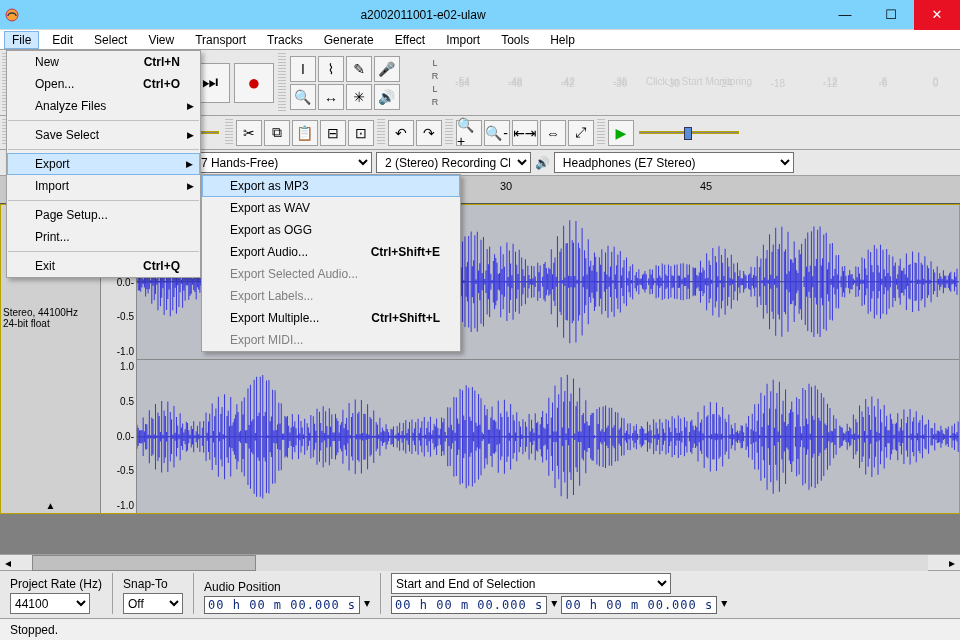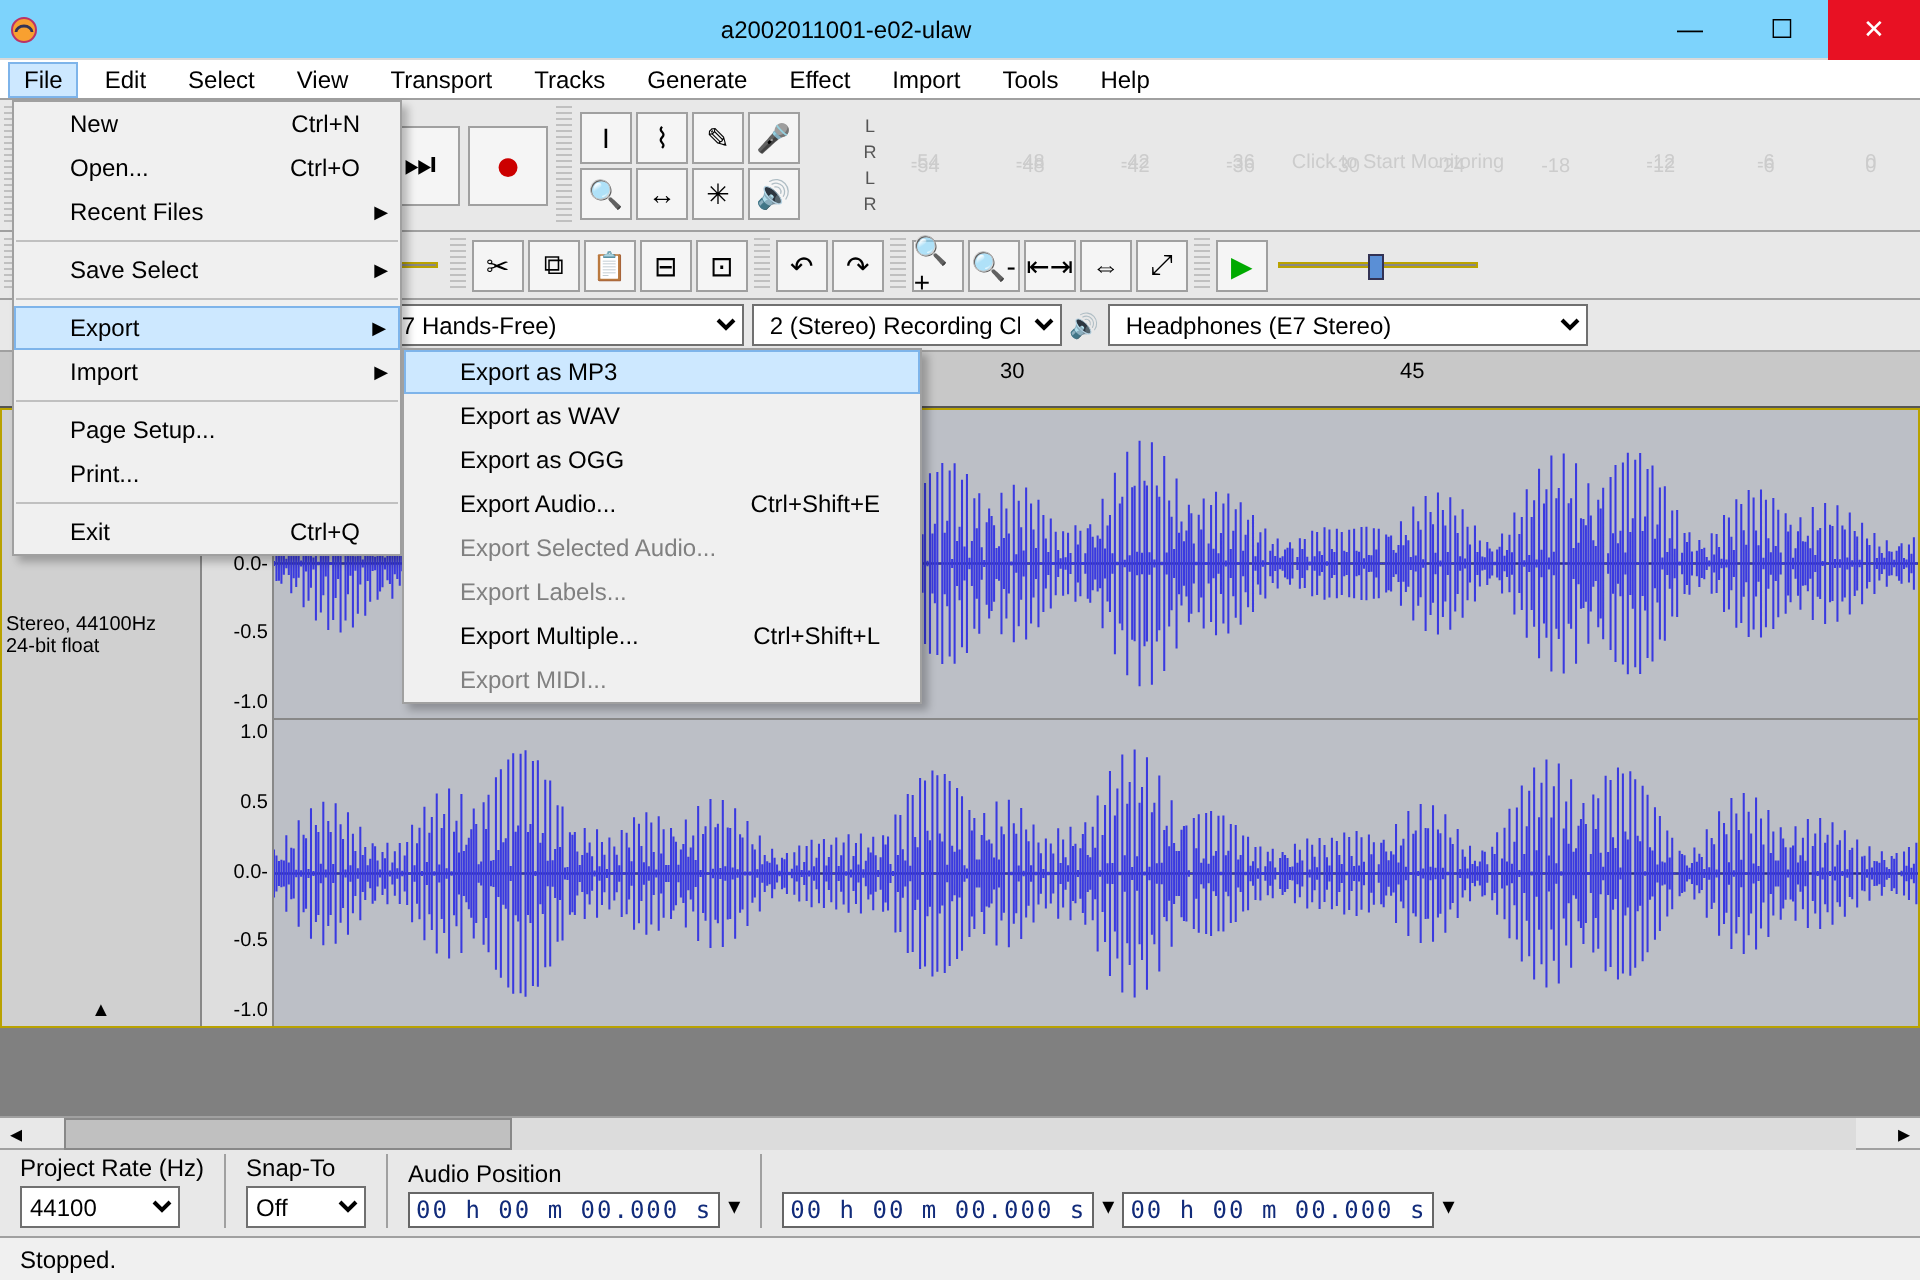--- a/index.html
+++ b/index.html
@@ -12,21 +12,21 @@
   .titlebar .winbtn.close { background:#e81123; color:#fff; }
   
   .menubar { height: 20px; display:flex; align-items:flex-end; background:#fff; border-bottom:1px solid #a0a0a0; padding:0 4px; gap:5px; }
   .menubar .mitem { padding:2px 8px; cursor:default; }
   .menubar .mitem.open { background:#cde8ff; border:1px solid #7eb4ea; padding:1px 7px; }
   
   .dropdown { position:absolute; background:#f0f0f0; border:1px solid #a0a0a0; box-shadow:3px 3px 4px rgba(0,0,0,.25); z-index:50; }
   .dropdown .drow { display:flex; align-items:center; height:22px; padding:0 20px 0 28px; white-space:nowrap; cursor:default; position:relative; }
   .dropdown .drow.hov { background:#cde8ff; border:1px solid #7eb4ea; padding:0 19px 0 27px; }
   .dropdown .drow.disabled { color:#808080; }
-  .dropdown .drow .shortcut { margin-left:auto; padding-left:30px; }
+  .dropdown .drow .shortcut { margin-left:auto; padding-left:30px;font-weight:bold; }
   .dropdown .drow .arrow { position:absolute; right:6px; font-size:9px; }
   .dropdown .sep { height:1px; background:#c0c0c0; margin:3px 1px; }
   #file-menu { left:6px; top:50px; width:195px; }
   #export-menu { left:201px; top:174px; width:260px; }
   
   .toolrow { display:flex; align-items:center; background:#e8e8e8; border-bottom:1px solid #a0a0a0; }
   .toolrow1 { height:66px; }
   .toolrow2 { height:34px; }
   .grip { width:8px; align-self:stretch; background:repeating-linear-gradient(#c0c0c0 0 1px, transparent 1px 3px); margin:3px 2px; }
   .bigbtn { width:40px; height:40px; border:1px solid #a0a0a0; background:#f5f5f5; display:flex; align-items:center; justify-content:center; margin:2px; font-size:18px; }
@@ -284,20 +284,23 @@
   <div style="width:1px;background:#a0a0a0;align-self:stretch;"></div>
   <div class="selcol">
     <div class="lab">Audio Position</div>
     <div class="selrow">
         <div class="numinp">00 h 00 m 00.000 s</div>
         <span>▾</span>
       </div>
   </div>
   <div style="width:1px;background:#a0a0a0;align-self:stretch;"></div>
   <div class="selcol">
+    <div style="display:flex;gap:4px;">
+        <select class="native" style="width:280px"><option>Start and End of Selection</option></select>
+      </div>
     <div class="selrow">
       <div class="numinp">00 h 00 m 00.000 s</div>
         <span>▾</span>
       <div class="numinp">00 h 00 m 00.000 s</div>
         <span>▾</span>
     </div>
   </div>
 </div>
 
 <div class="statusbar">
@@ -307,21 +310,21 @@
 <div id="file-menu" class="dropdown">
     <div class="drow">
       <span>New</span>
       <span class="shortcut">Ctrl+N</span>
     </div>
     <div class="drow">
       <span>Open...</span>
       <span class="shortcut">Ctrl+O</span>
     </div>
     <div class="drow">
-      <span>Recent Files</span>
+      <span>Analyze Files</span>
       <span class="arrow">▶</span>
     </div>
     <div class="sep"></div>
     <div class="drow">
       <span>Save Select</span>
       <span class="arrow">▶</span>
     </div>
     <div class="sep"></div>
     <div class="drow hov">
       <span>Export</span>

